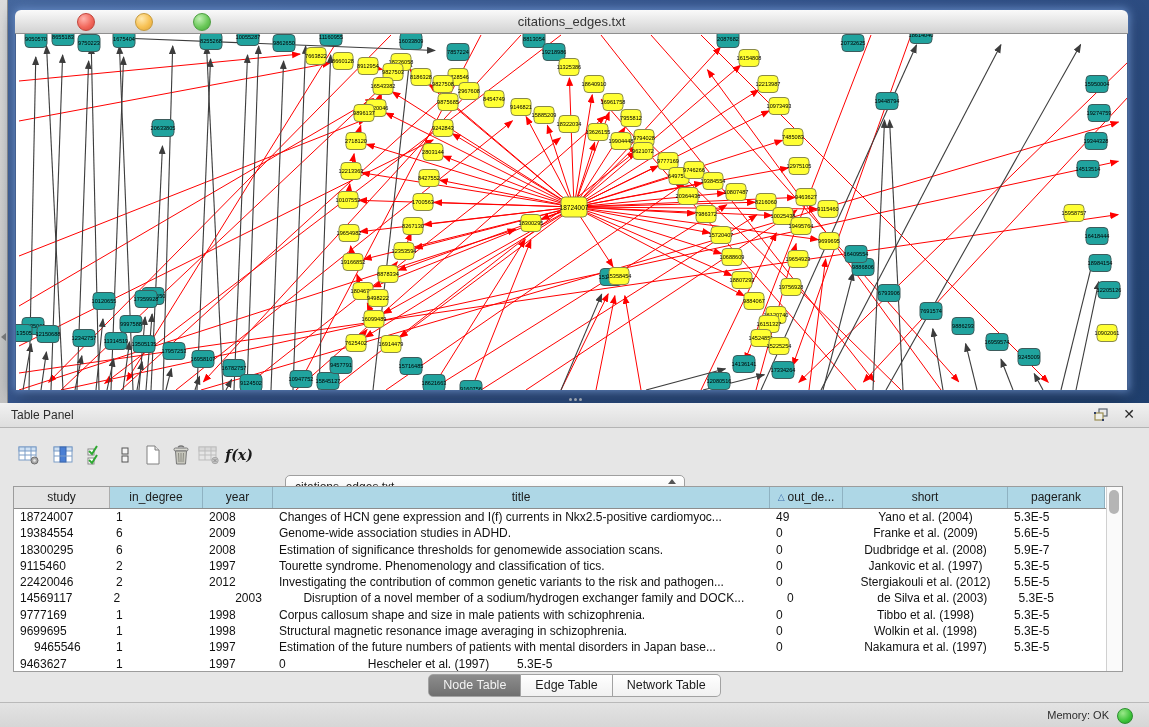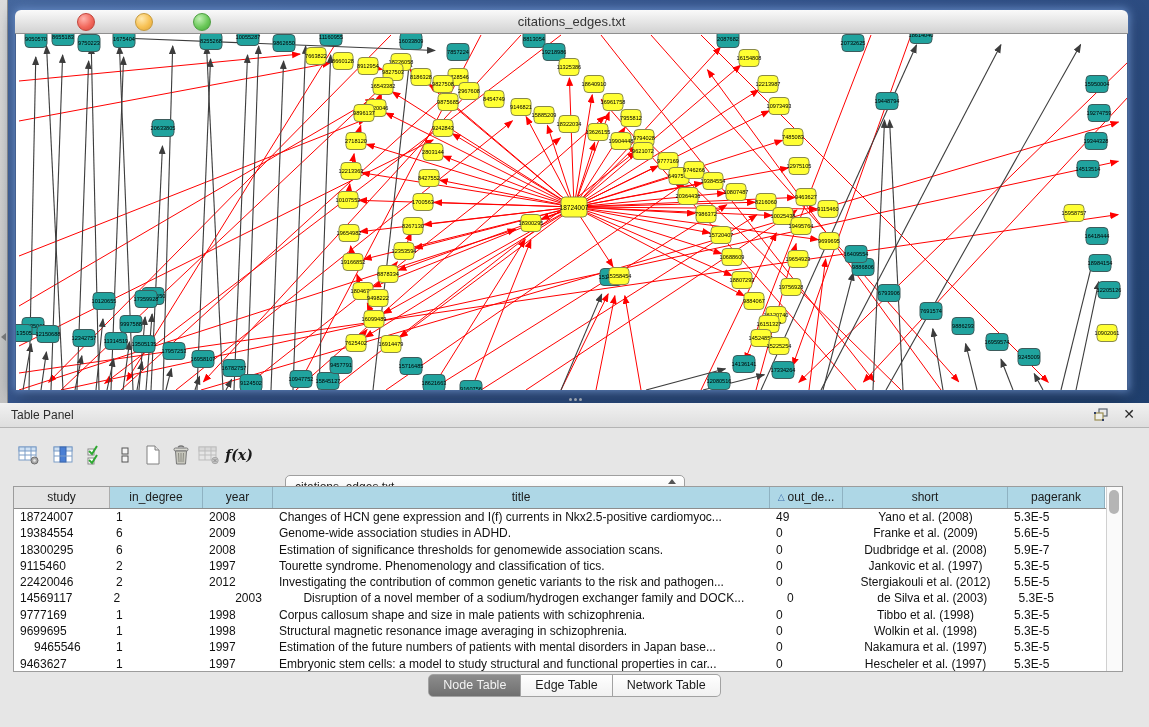--- a/index.html
+++ b/index.html
@@ -893,21 +893,21 @@
             <div class="hdr-cell" style="width: 165px;">short</div>
             <div class="hdr-cell" style="width: 97px;">pagerank</div>
           </div>
         <div id="table-body">
             <div class="t-row">
               <div class="t-cell" style="width: 96px;">18724007</div>
               <div class="t-cell" style="width: 93px;">1</div>
               <div class="t-cell" style="width: 70px;">2008</div>
               <div class="t-cell" style="width: 497px;">Changes of HCN gene expression and I(f) currents in Nkx2.5-positive cardiomyoc...</div>
               <div class="t-cell" style="width: 73px;">49</div>
-              <div class="t-cell center" style="width: 165px;">Yano et al. (2008)</div>
+              <div class="t-cell center" style="width: 165px;">Yano et al. (2004)</div>
               <div class="t-cell" style="width: 97px;">5.3E-5</div>
             </div>
             <div class="t-row">
               <div class="t-cell" style="width: 96px;">19384554</div>
               <div class="t-cell" style="width: 93px;">6</div>
               <div class="t-cell" style="width: 70px;">2009</div>
               <div class="t-cell" style="width: 497px;">Genome-wide association studies in ADHD.</div>
               <div class="t-cell" style="width: 73px;">0</div>
               <div class="t-cell center" style="width: 165px;">Franke et al. (2009)</div>
               <div class="t-cell" style="width: 97px;">5.6E-5</div>
@@ -972,33 +972,36 @@
               <div class="t-cell" style="width: 70px;">1997</div>
               <div class="t-cell" style="width: 497px;">Estimation of the future numbers of patients with mental disorders in Japan base...</div>
               <div class="t-cell" style="width: 73px;">0</div>
               <div class="t-cell center" style="width: 165px; text-align: center;">Nakamura et al. (1997)</div>
               <div class="t-cell" style="width: 97px;">5.3E-5</div>
             </div>
             <div class="t-row">
               <div class="t-cell" style="width: 96px;">9463627</div>
               <div class="t-cell" style="width: 93px;">1</div>
               <div class="t-cell" style="width: 70px;">1997</div>
-              <div class="t-cell" style="width: 497px;">Embryonic stem cells: a model to study structural and functional properties in car...</div>
               <div class="t-cell" style="width: 73px;">0</div>
               <div class="t-cell center" style="width: 165px;">Hescheler et al. (1997)</div>
               <div class="t-cell" style="width: 97px;">5.3E-5</div>
             </div>
           </div>
       </div>
       <div class="vscroll">
         <div class="vthumb"></div>
       </div>
     </div>
 
     <div class="tabs" id="table-tabs">
         <div class="seg selected">Node Table</div>
         <div class="seg">Edge Table</div>
         <div class="seg">Network Table</div>
       </div>
 
+    <div class="statusbar">
+      <span class="mem-label">Memory: OK</span>
+      <span class="mem-dot"></span>
+    </div>
   </div>
 
 </div>
 
 </body></html>

